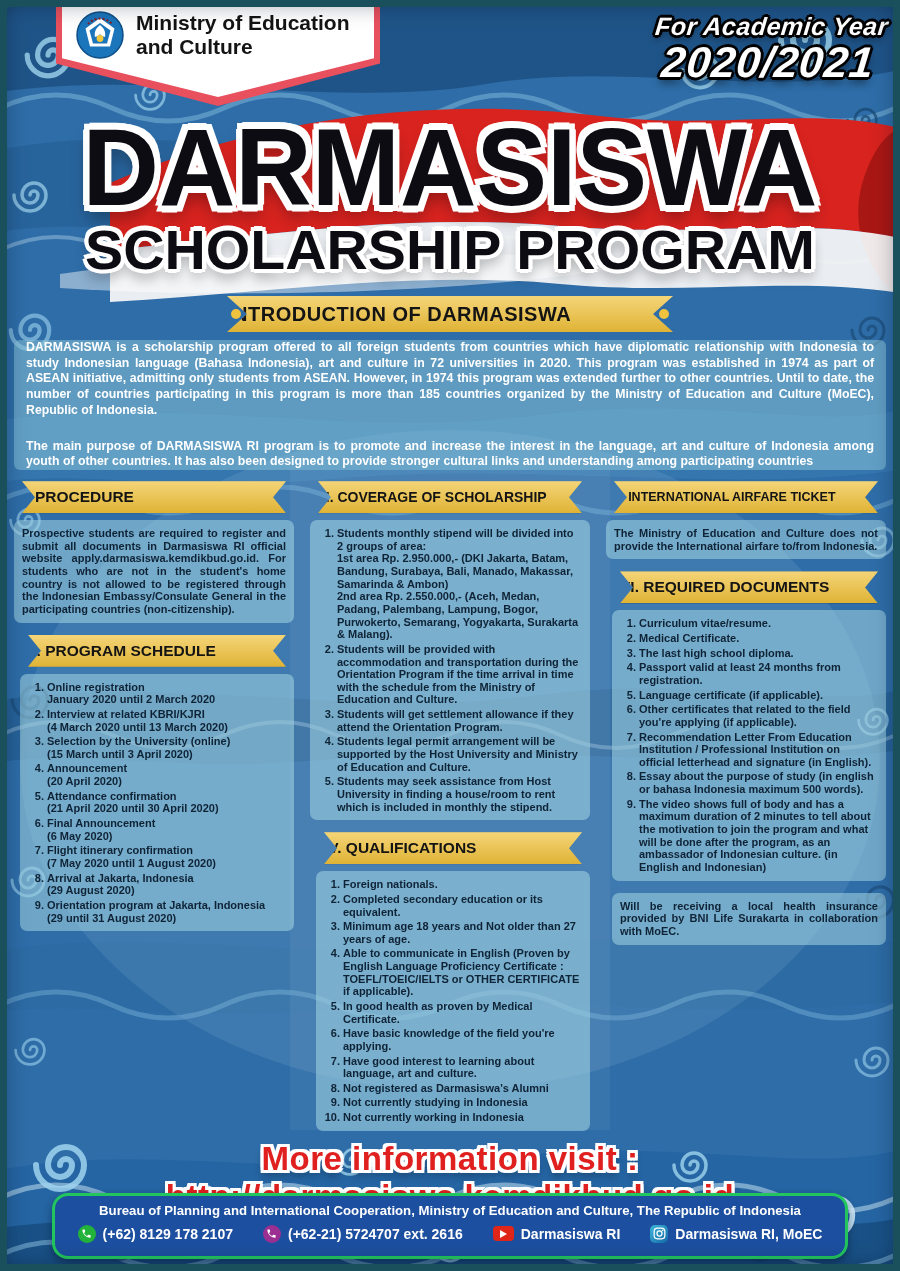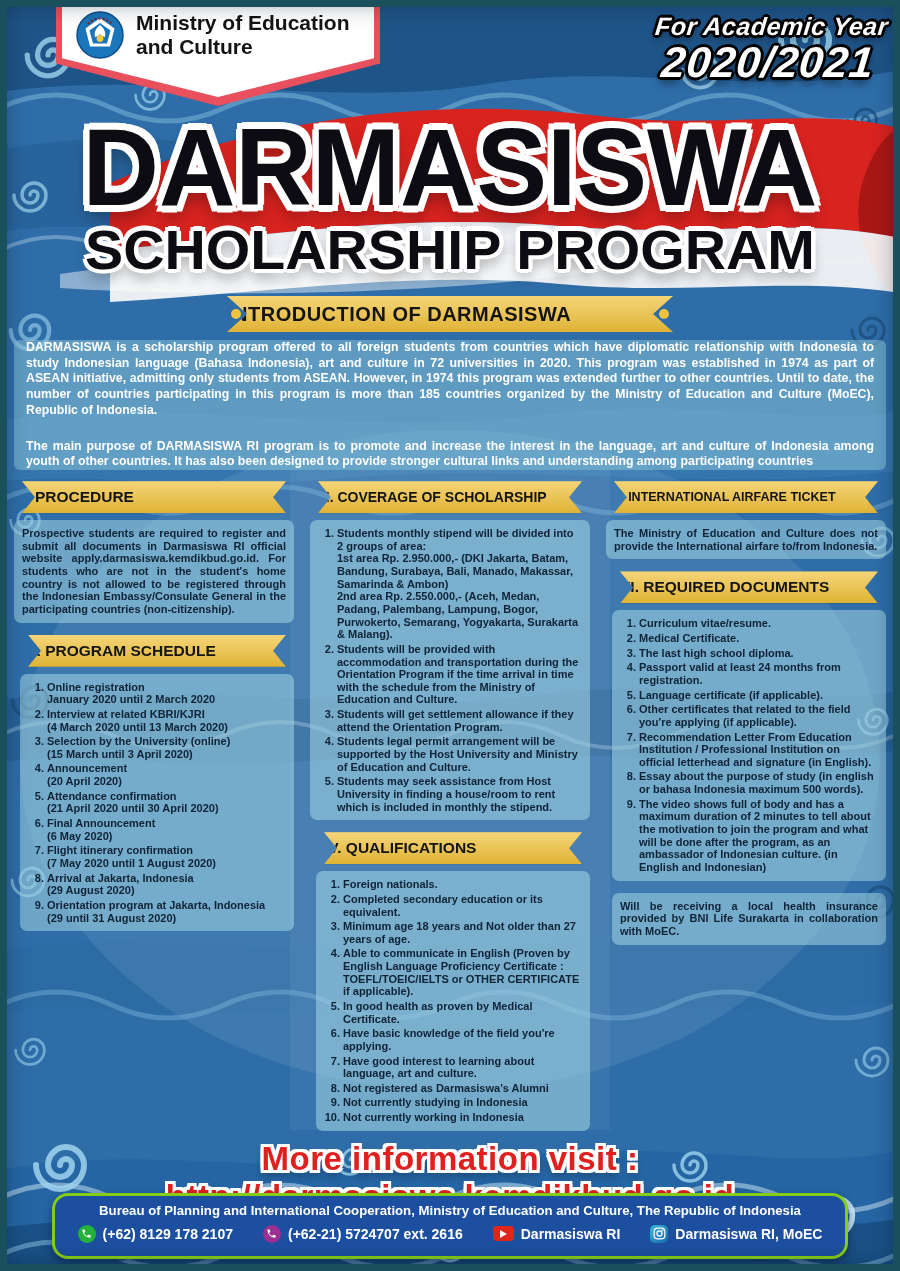--- a/index.html
+++ b/index.html
@@ -73,21 +73,21 @@
   .panel ol { margin:0; padding-left:19px; list-style:decimal; }
   .panel li { white-space:pre-line; margin-bottom:2px; }
   .panel li:last-child { margin-bottom:0; }
 
   
   .more-info { position:absolute; top:1140px; left:0; width:100%; text-align:center; z-index:7;
     font-size:33px; font-weight:bold; color:var(--url_red,#e01f1f); letter-spacing:.5px;
     text-shadow:-3px -3px 0 #fff,3px -3px 0 #fff,-3px 3px 0 #fff,3px 3px 0 #fff,-3px 0 0 #fff,3px 0 0 #fff,0 -3px 0 #fff,0 3px 0 #fff,0 6px 8px rgba(0,0,0,.45); }
 
   .footer-box { position:absolute; left:52px; right:52px; top:1193px; height:66px; z-index:7;
-    background:var(--footer_blue,#1c4f9f); border:3px solid #84cc16; border-radius:16px;
+    background:var(--footer_blue,#1c4f9f); border:3px solid #22c55e; border-radius:16px;
     color:#fff; text-align:center; padding-top:7px; box-shadow:0 4px 8px rgba(0,10,30,.4); }
   .addr { font-size:13.2px; font-weight:bold; line-height:1.25; }
   .contacts { display:flex; justify-content:center; align-items:center; gap:30px; margin-top:5px;
     font-size:14px; font-weight:bold; }
   .contact { display:flex; align-items:center; gap:7px; }
   .icon-circle { width:18px; height:18px; border-radius:50%; display:flex; align-items:center; justify-content:center; flex:0 0 auto; }
   .icon-wa { background:#23b33a; } .icon-ph { background:#9c2f92; }
   .icon-yt { width:21px; height:15px; background:#e02619; border-radius:4px; display:flex; align-items:center; justify-content:center; flex:0 0 auto; }
   .yt-tri { width:0; height:0; border-left:7px solid #fff; border-top:4.5px solid transparent; border-bottom:4.5px solid transparent; margin-left:1px; }
   .icon-ig { width:18px; height:18px; border-radius:5px; background:linear-gradient(135deg,#3db6d9,#1569a8); display:flex; align-items:center; justify-content:center; flex:0 0 auto; }

